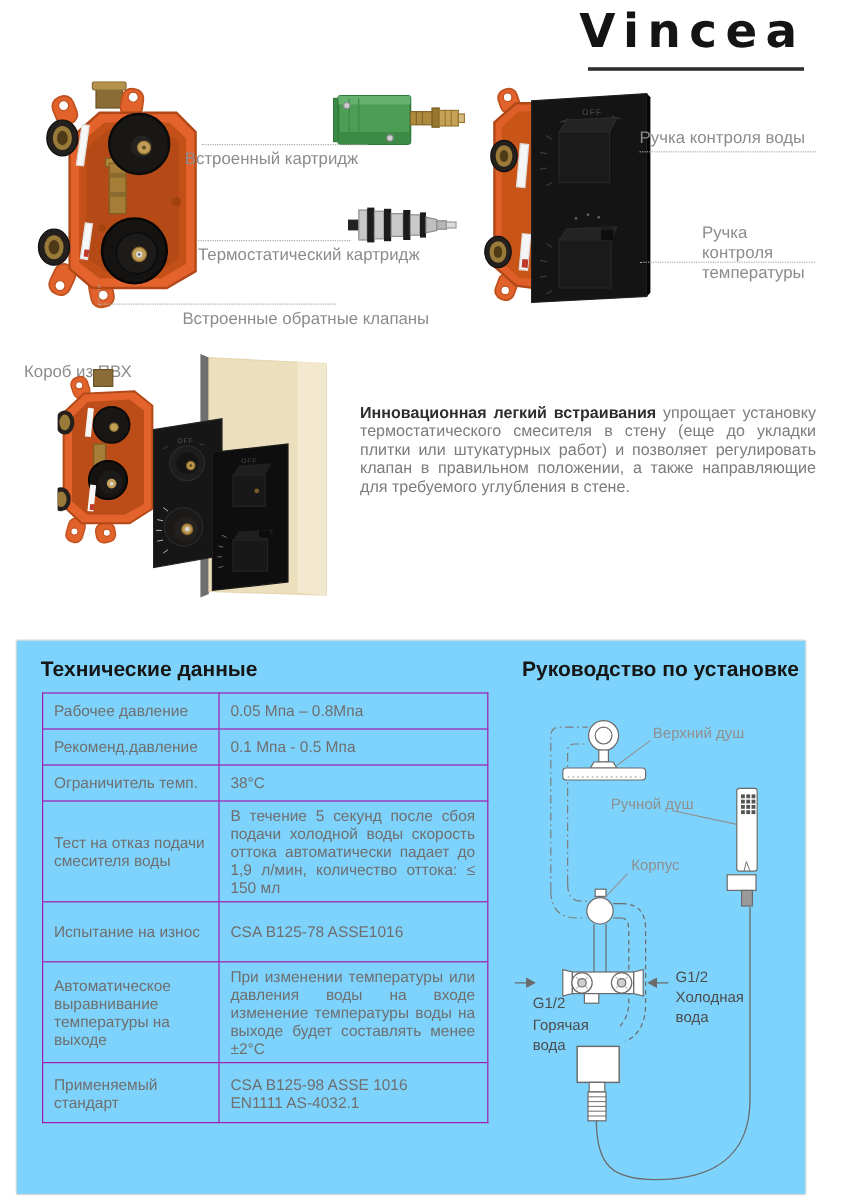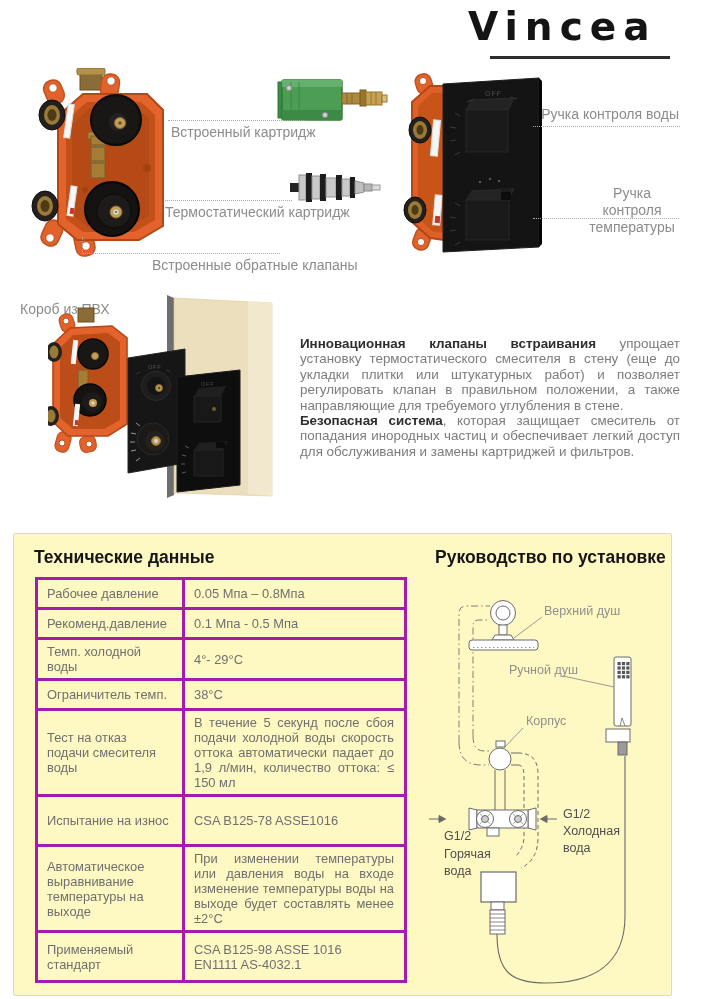--- a/index.html
+++ b/index.html
@@ -2,42 +2,42 @@
 <html><head>
 <meta charset="utf-8">
 <style>
   * { margin:0; padding:0; box-sizing:border-box; }
   html,body { background:#ffffff; }
   body { font-family:"Liberation Sans", sans-serif; }
   .page { position:relative; width:713px; height:999px; background:#fff; overflow:hidden; }
   .abs { position:absolute; }
 
   
-  .logo { position:absolute; left:468px; top:4px; width:218px; 
+  .logo { position:absolute; left:468px; top:4px; width:218px; text-align:center;
           font-family:"DejaVu Sans", sans-serif; font-weight:bold; font-size:39px;
           letter-spacing:7px; color:#141414; }
   .logo-rule { position:absolute; left:490px; top:56px; width:180px; height:2.5px; background:#2e2e2e; }
 
   
   .lbl { position:absolute; color:#8c8c8c; font-size:14px; line-height:17px; }
   .dotline { position:absolute; height:0; border-top:1.5px dotted #ababab; }
   .dotline-v { position:absolute; width:0; border-left:1.5px dotted #ababab; }
 
   
   .para-block { position:absolute; left:300px; top:336px; width:380px; }
   .para-block p { text-align:justify; color:#7c7c7c; font-size:13.4px; line-height:15.4px; }
   .para-block .b { color:#2e2e2e; font-weight:bold; }
 
   
   .panel { position:absolute; left:13px; top:533px; width:659px; height:463px;
-           border:1px solid #d8d8d8; border-radius:2px; background:#fef9c3; }
+           border:1px solid #d8d8d8; border-radius:2px; background:#7dd3fc; }
   .sec-title { position:absolute; font-size:17.5px; font-weight:bold; color:#161616; }
   .spec-table { position:absolute; left:21px; top:43px; width:372px; border-collapse:collapse;
                 color:#6f6f6f; font-size:12.9px; line-height:15px; table-layout:fixed; }
-  .spec-table td { border:3px solid #a21caf; padding:4px 10px 4px 9px; vertical-align:middle; }
+  .spec-table td { border:1px solid #a21caf; padding:4px 10px 4px 9px; vertical-align:middle; }
   .spec-table td.k { width:147px; }
   .spec-table td.v { text-align:justify; }
   .spec-table tr { height:30px; }
   .spec-table tr.h61 { height:61px; }
   .spec-table tr.h50 { height:50px; }
   .spec-table tr.h55 { height:55px; }
   .pre { white-space:pre-line; }
 
   svg text { font-family:"Liberation Sans", sans-serif; }
 </style>
@@ -174,33 +174,33 @@
       <path d="M58,136 l-5,-3 M54,148 l-6,-1 M54,160 l-6,1 M58,172 l-5,3"></path>
     </g>
 
     <polygon points="64,130 70,121 112,119 106,130" fill="#232323" stroke="#2c2c2c"></polygon>
     <rect x="64" y="130" width="43" height="40" fill="#1a1a1a" stroke="#272727"></rect>
     <rect x="99" y="118" width="9" height="5" fill="#1c1c1c"></rect>
     <rect x="99" y="122" width="10" height="8" fill="#0d0d0d"></rect>
   </svg>
 
   <div class="dotline" style="left:168px;top:120px;width:138px"></div>
-  <div class="lbl" style="left:171px;top:124px">Встроенный картридж</div>
+  <div class="lbl" style="left:154px;top:124px">Встроенный картридж</div>
 
   <div class="dotline" style="left:165px;top:200px;width:127px"></div>
   <div class="lbl" style="left:165px;top:204px">Термостатический картридж</div>
 
   <div class="dotline-v" style="left:82px;top:237px;height:17px"></div>
   <div class="dotline" style="left:82px;top:253px;width:198px"></div>
   <div class="lbl" style="left:152px;top:257px">Встроенные обратные клапаны</div>
 
-  <div class="lbl" style="left:533px;top:106px;width:146px;text-align:right">Ручка контроля воды</div>
+  <div class="lbl" style="left:533px;top:106px;width:146px;">Ручка контроля воды</div>
   <div class="dotline" style="left:533px;top:126px;width:147px"></div>
 
-  <div class="lbl" style="left:585px;top:185px;width:94px;text-align:center">
+  <div class="lbl" style="left:585px;top:185px;width:94px;">
     <span>Ручка контроля</span><br>
     <span>температуры</span>
   </div>
   <div class="dotline" style="left:533px;top:218px;width:146px"></div>
 
   <div class="lbl" style="left:20px;top:301px">Короб из ПВХ</div>
 
   <svg class="abs" style="left:48px;top:292px" width="245" height="215" viewBox="0 0 245 215">
 
     <polygon points="119,3 126,6 126,203 119,206" fill="#6e6e6e"></polygon>
@@ -256,40 +256,35 @@
     <g stroke="#6f6f6f" stroke-width="0.8">
       <path d="M141,156 l-4,-2 M138,164 l-4,-1 M137,172 l-4,0 M138,180 l-4,1"></path>
     </g>
     <polygon points="146,158 151,151 180,149 175,158" fill="#1f1f1f"></polygon>
     <rect x="146" y="158" width="29" height="26" fill="#181818" stroke="#242424"></rect>
     <rect x="168" y="150" width="9" height="6" fill="#0c0c0c"></rect>
   </svg>
 
 
   <div class="para-block">
-    <p><span class="b">Инновационная клапаны встраивания</span><span> упрощает установку термостатического смесителя в стену (еще до укладки плитки или штукатурных работ) и позволяет регулировать клапан в правильном положении, а также направляющие для требуемого углубления в стене.</span></p>
-    <p><span class="b">Безопасная система</span><span>, которая защищает смеситель от попадания инородных частиц и обеспечивает легкий доступ для обслуживания и замены картриджей и фильтров.</span></p>
+    <p><span class="b">Инновационная легкий встраивания</span><span> упрощает установку термостатического смесителя в стену (еще до укладки плитки или штукатурных работ) и позволяет регулировать клапан в правильном положении, а также направляющие для требуемого углубления в стене.</span></p>
   </div>
 
   <div class="panel">
     <div class="sec-title" style="left:20px;top:13px">Технические данные</div>
 
     <table class="spec-table">
       <tbody>
         <tr>
             <td class="k">Рабочее давление</td>
             <td class="v">0.05 Мпа – 0.8Мпа</td>
           </tr>
         <tr>
             <td class="k">Рекоменд.давление</td>
             <td class="v">0.1 Мпа - 0.5 Мпа</td>
-          </tr>
-        <tr>
-            <td class="k">Темп. холодной воды</td>
-            <td class="v">4°- 29°C</td>
           </tr>
         <tr>
             <td class="k">Ограничитель темп.</td>
             <td class="v">38°C</td>
           </tr>
         <tr class="h61">
             <td class="k">Тест на отказ подачи смесителя воды</td>
             <td class="v">В течение 5 секунд после сбоя подачи холодной воды скорость оттока автоматически падает до 1,9 л/мин, количество оттока: ≤ 150 мл</td>
           </tr>
         <tr class="h50">

